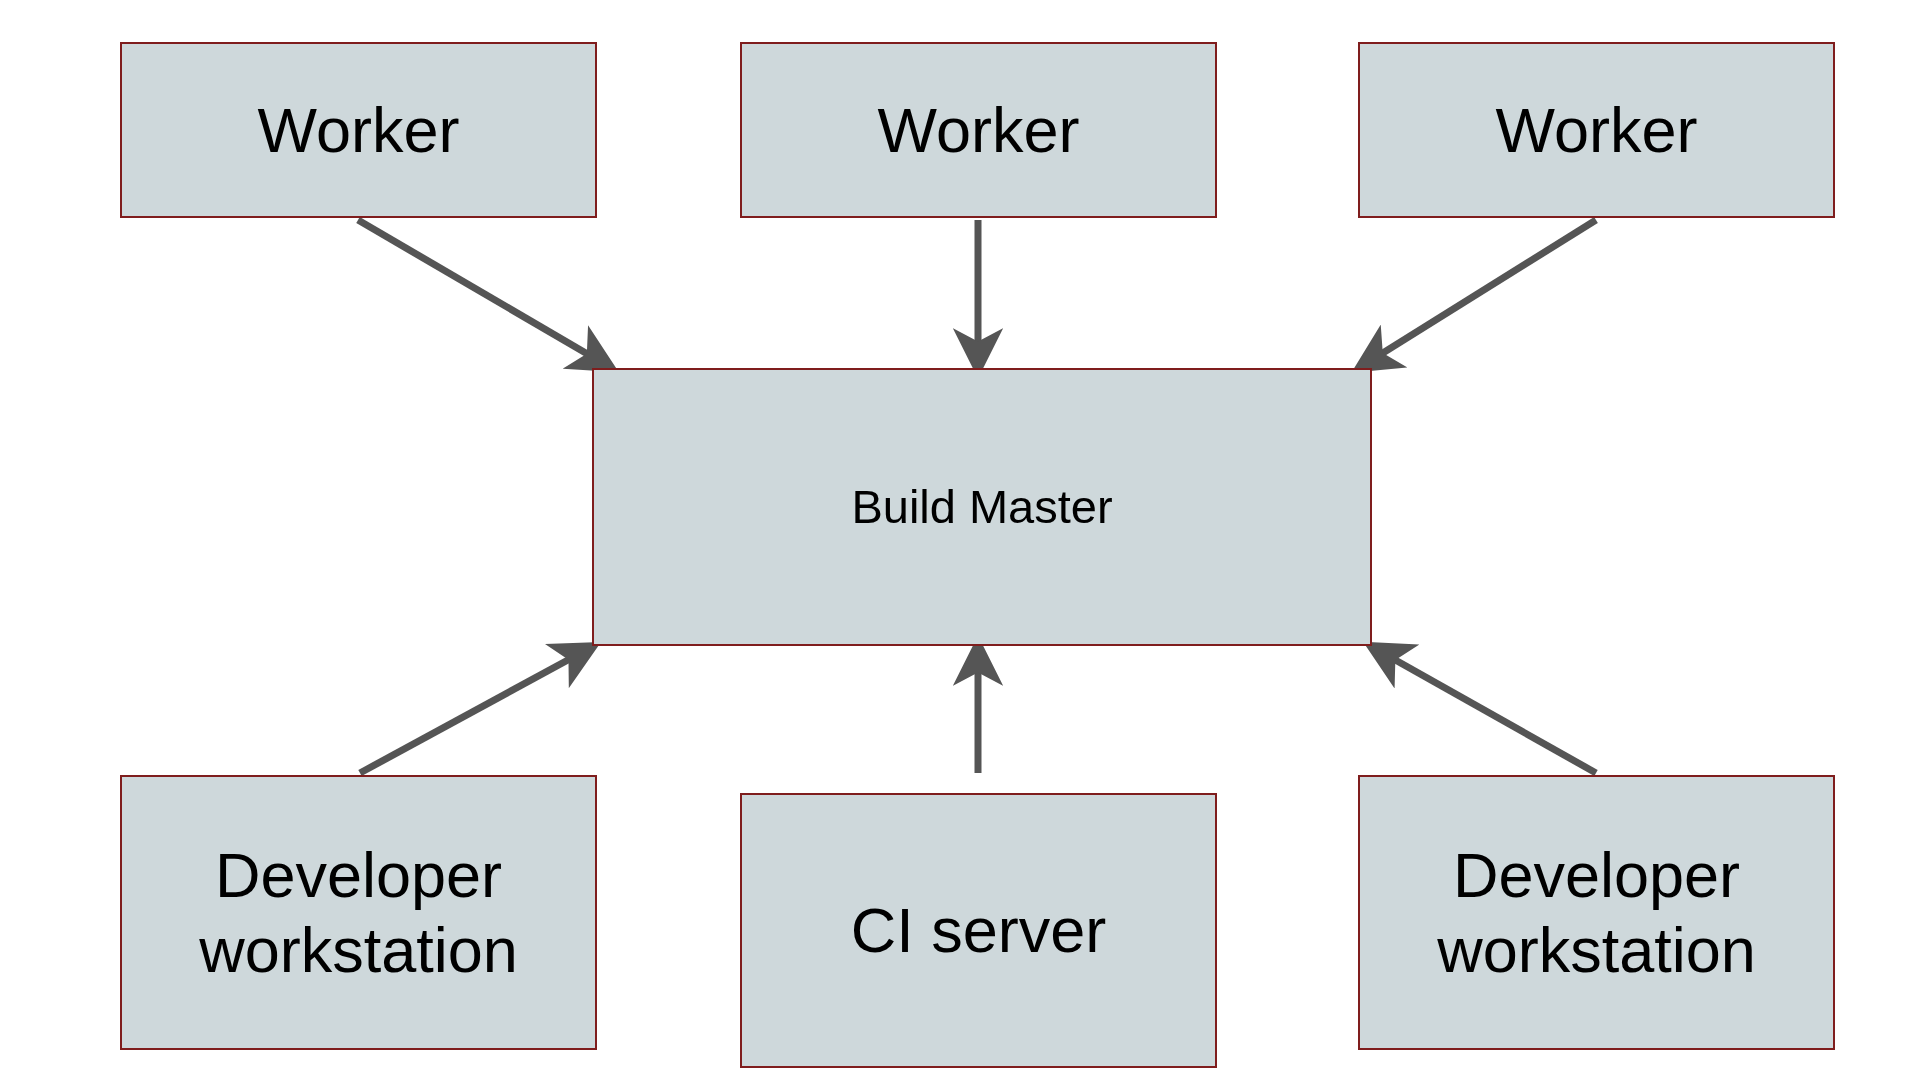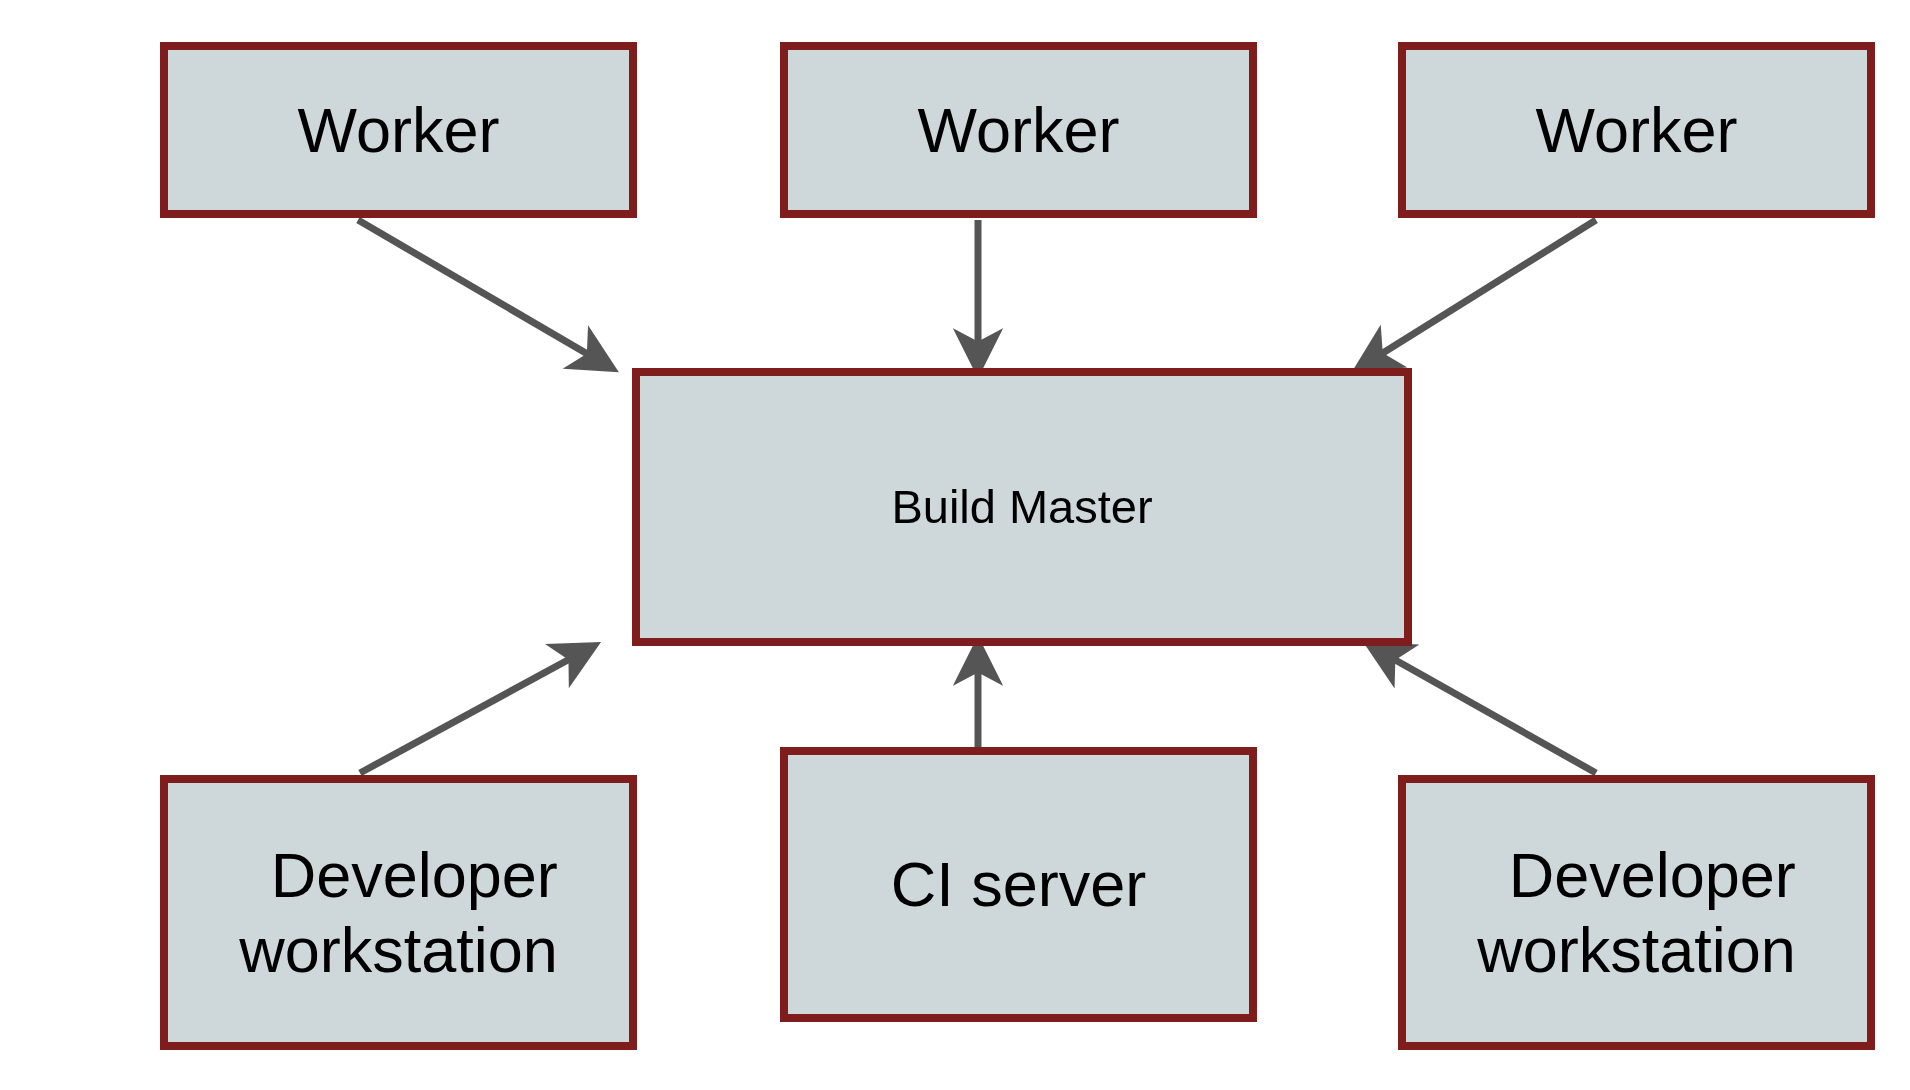--- a/index.html
+++ b/index.html
@@ -20,44 +20,43 @@
     left: 0;
     top: 0;
     width: 1910px;
     height: 1090px;
     pointer-events: none;
   }
   .node {
     position: absolute;
     box-sizing: border-box;
     background: #ced8db;
-    border: 8px solid #7f1d1d;
+    border: 2px solid #7f1d1d;
     display: flex;
     align-items: center;
     justify-content: center;
-    text-align: right;
+    text-align: center;
     color: #000000;
     line-height: 1.18;
     z-index: 2;
-    margin-left: 40px;
   }
   .node-label {
     display: block;
     white-space: pre-line;
     padding: 0 6px;
   }
   
   #node-worker-1 { left: 120px;  top: 42px;  width: 477px; height: 176px; font-size: 63px; }
   #node-worker-2 { left: 740px;  top: 42px;  width: 477px; height: 176px; font-size: 63px; }
   #node-worker-3 { left: 1358px; top: 42px;  width: 477px; height: 176px; font-size: 63px; }
   
   #node-build-master { left: 592px; top: 368px; width: 780px; height: 278px; font-size: 47px; }
   
   #node-dev-left  { left: 120px;  top: 775px; width: 477px; height: 275px; font-size: 63px; }
-  #node-ci-server { left: 740px;  top: 747px; width: 477px; height: 275px; font-size: 63px; }
+  #node-ci-server { left: 740px;  top: 793px; width: 477px; height: 275px; font-size: 63px; }
   #node-dev-right { left: 1358px; top: 775px; width: 477px; height: 275px; font-size: 63px; }
 </style>
 </head>
 <body>
 
 <div id="canvas">
 
   <svg id="edges" viewBox="0 0 1910 1090" width="1910" height="1090" xmlns="http://www.w3.org/2000/svg">
     <defs>
       <marker id="arrowhead" markerWidth="7.2" markerHeight="7.2" refX="5.4" refY="3.6" orient="auto" markerUnits="strokeWidth">

